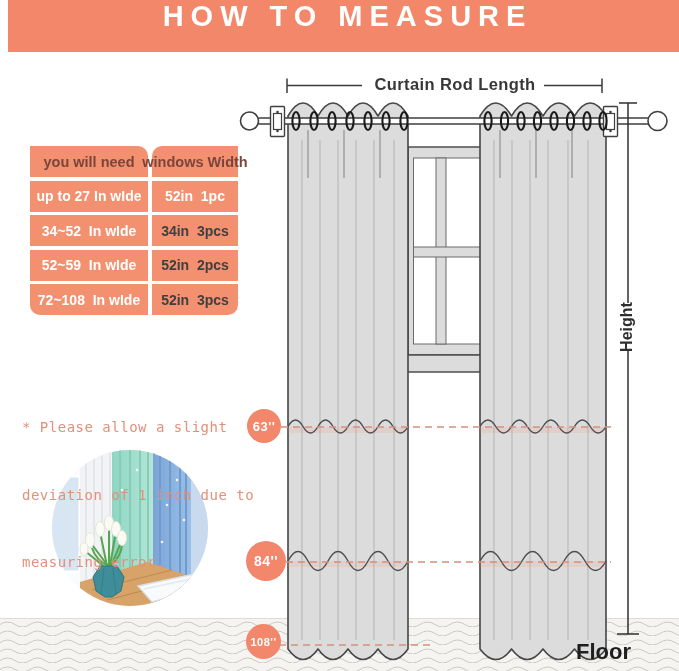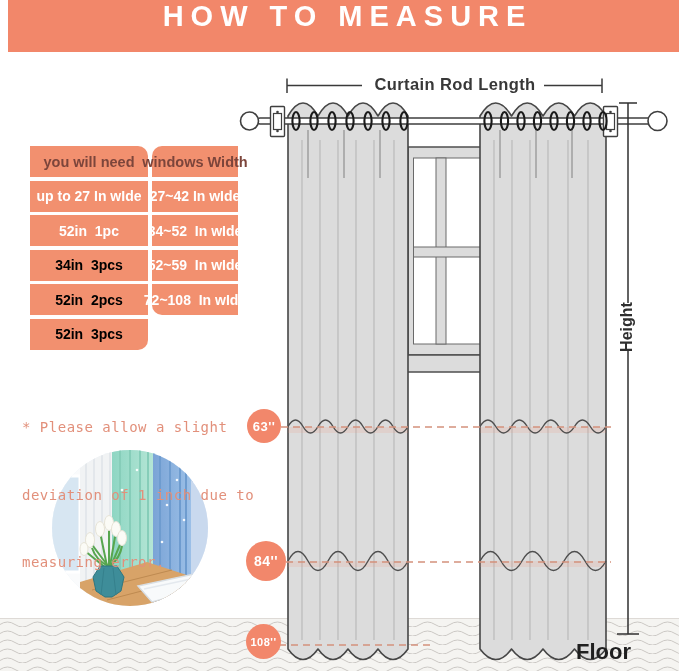--- a/index.html
+++ b/index.html
@@ -10,21 +10,21 @@
   .header-bar{position:absolute;left:8px;top:0;width:679px;height:52px;background:#F2876A;
               display:flex;align-items:flex-start;justify-content:center;z-index:2;}
   .header-title{color:#fff;font-size:29px;font-weight:bold;letter-spacing:7px;margin:0;}
 
   
   .size-table{position:absolute;left:30px;top:146px;display:grid;
               grid-template-columns:118px 86px;gap:3.5px 4px;z-index:2;}
   .cell{background:#F2906F;height:31px;display:flex;align-items:center;justify-content:center;
         font-weight:bold;font-size:14px;color:#ffffff;white-space:pre;}
   .cell.head{color:#7C453B;font-size:14.5px;}
-  .cell.dark{color:#000000;}
+  .cell.dark{color:#404040;}
   .cell.tl{border-top-left-radius:10px;}  .cell.tr{border-top-right-radius:10px;}
   .cell.bl{border-bottom-left-radius:10px;}.cell.br{border-bottom-right-radius:10px;}
 
   
   .note{position:absolute;left:22px;top:371px;z-index:2;color:#E2907B;
         font-family:"DejaVu Sans Mono",monospace;font-size:14px;line-height:22.5px;
         letter-spacing:.5px;white-space:pre;}
 
   
   .rod-label{position:absolute;left:353px;top:75px;width:204px;text-align:center;z-index:2;
@@ -53,21 +53,20 @@
   <div class="header-bar">
     <h1 class="header-title">HOW TO MEASURE</h1>
   </div>
 
   <div class="size-table">
     <div class="cell head tr">you will need</div>
     <div class="cell head tl">windows Width</div>
 
     <div class="cell">up to 27 In wIde</div>
 
-    <div class="cell">27~42 In wIde</div>
     <div class="cell">52in  1pc</div>
 
     <div class="cell">34~52  In wIde</div>
     <div class="cell dark">34in  3pcs</div>
 
     <div class="cell">52~59  In wIde</div>
     <div class="cell dark">52in  2pcs</div>
 
     <div class="cell bl">72~108  In wIde</div>
     <div class="cell dark br">52in  3pcs</div>

